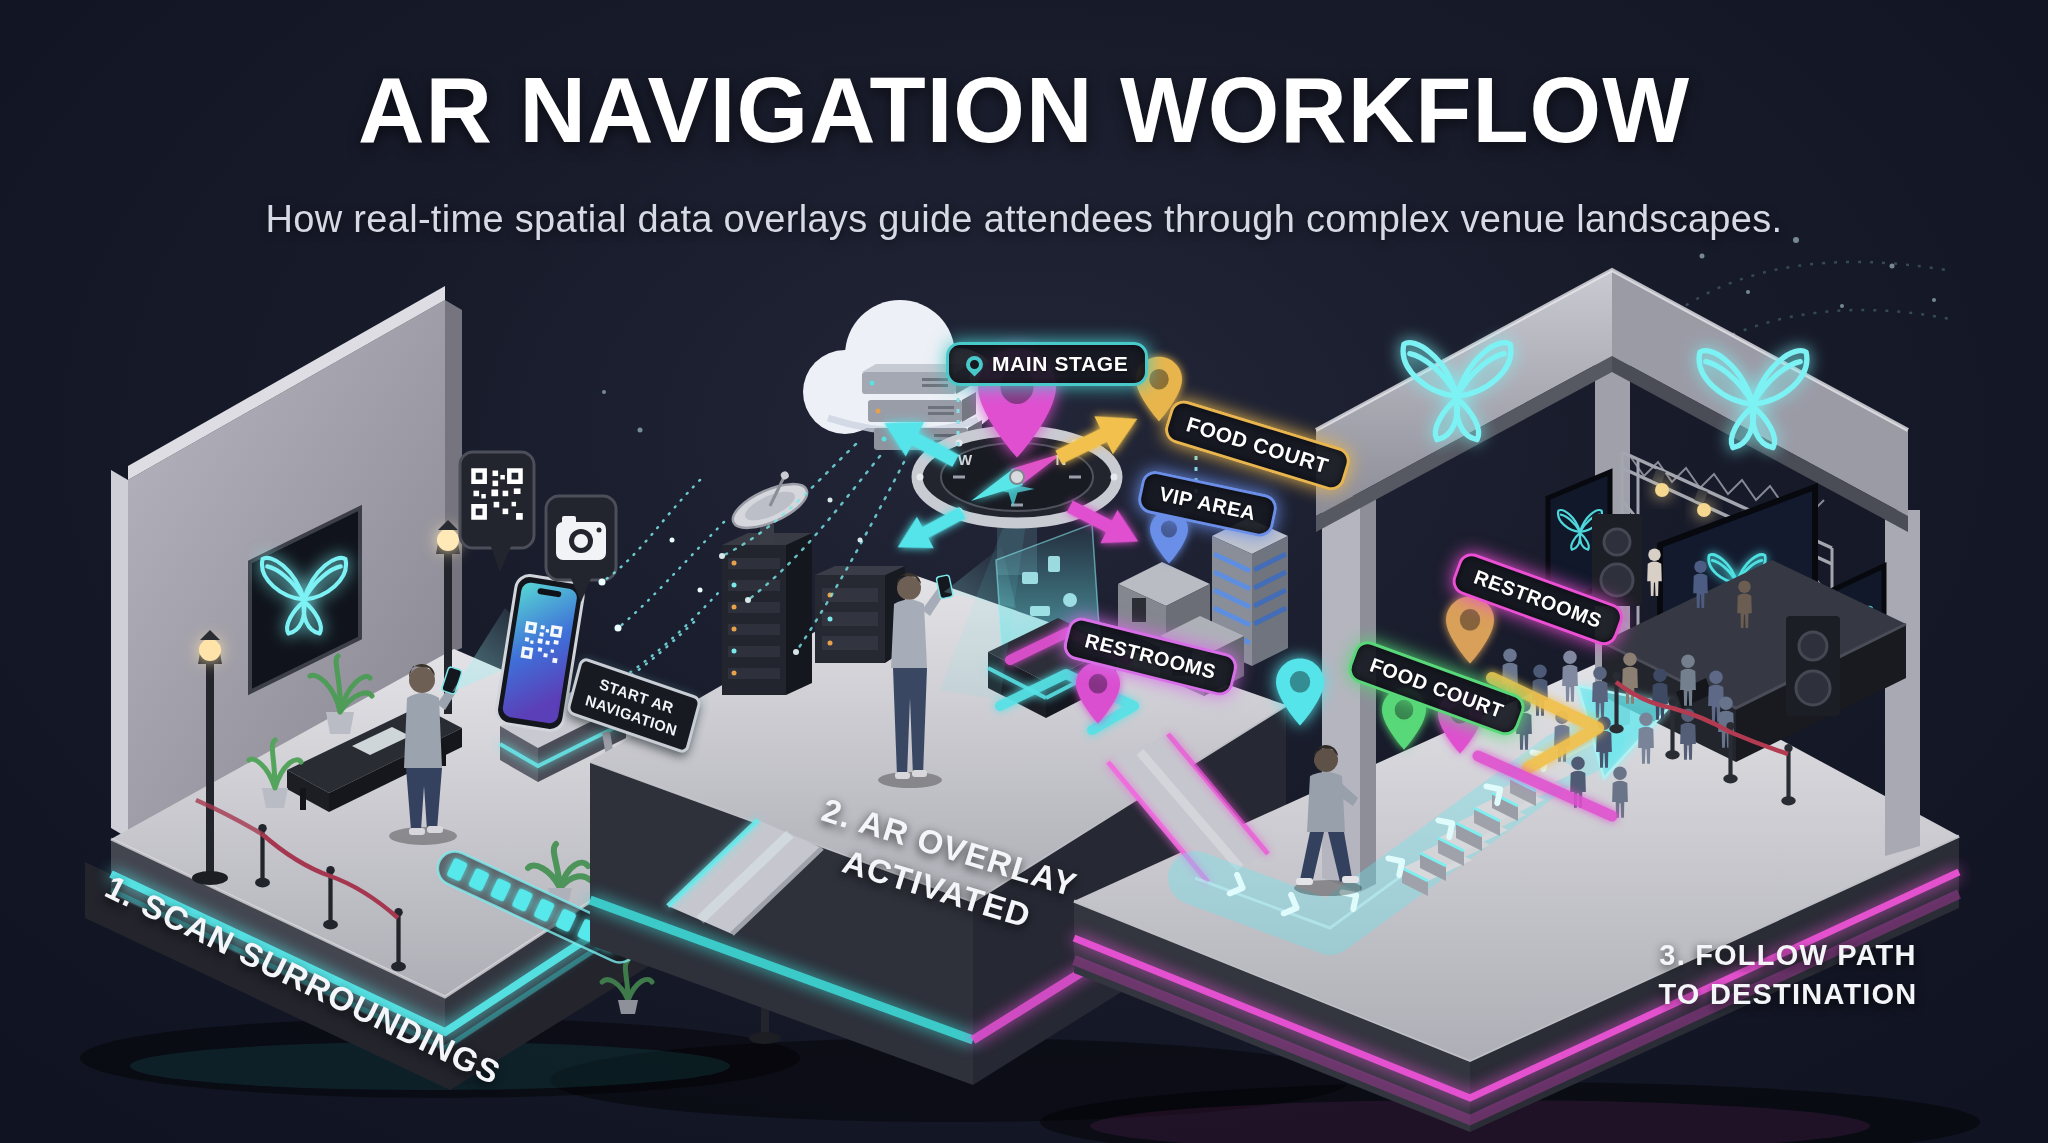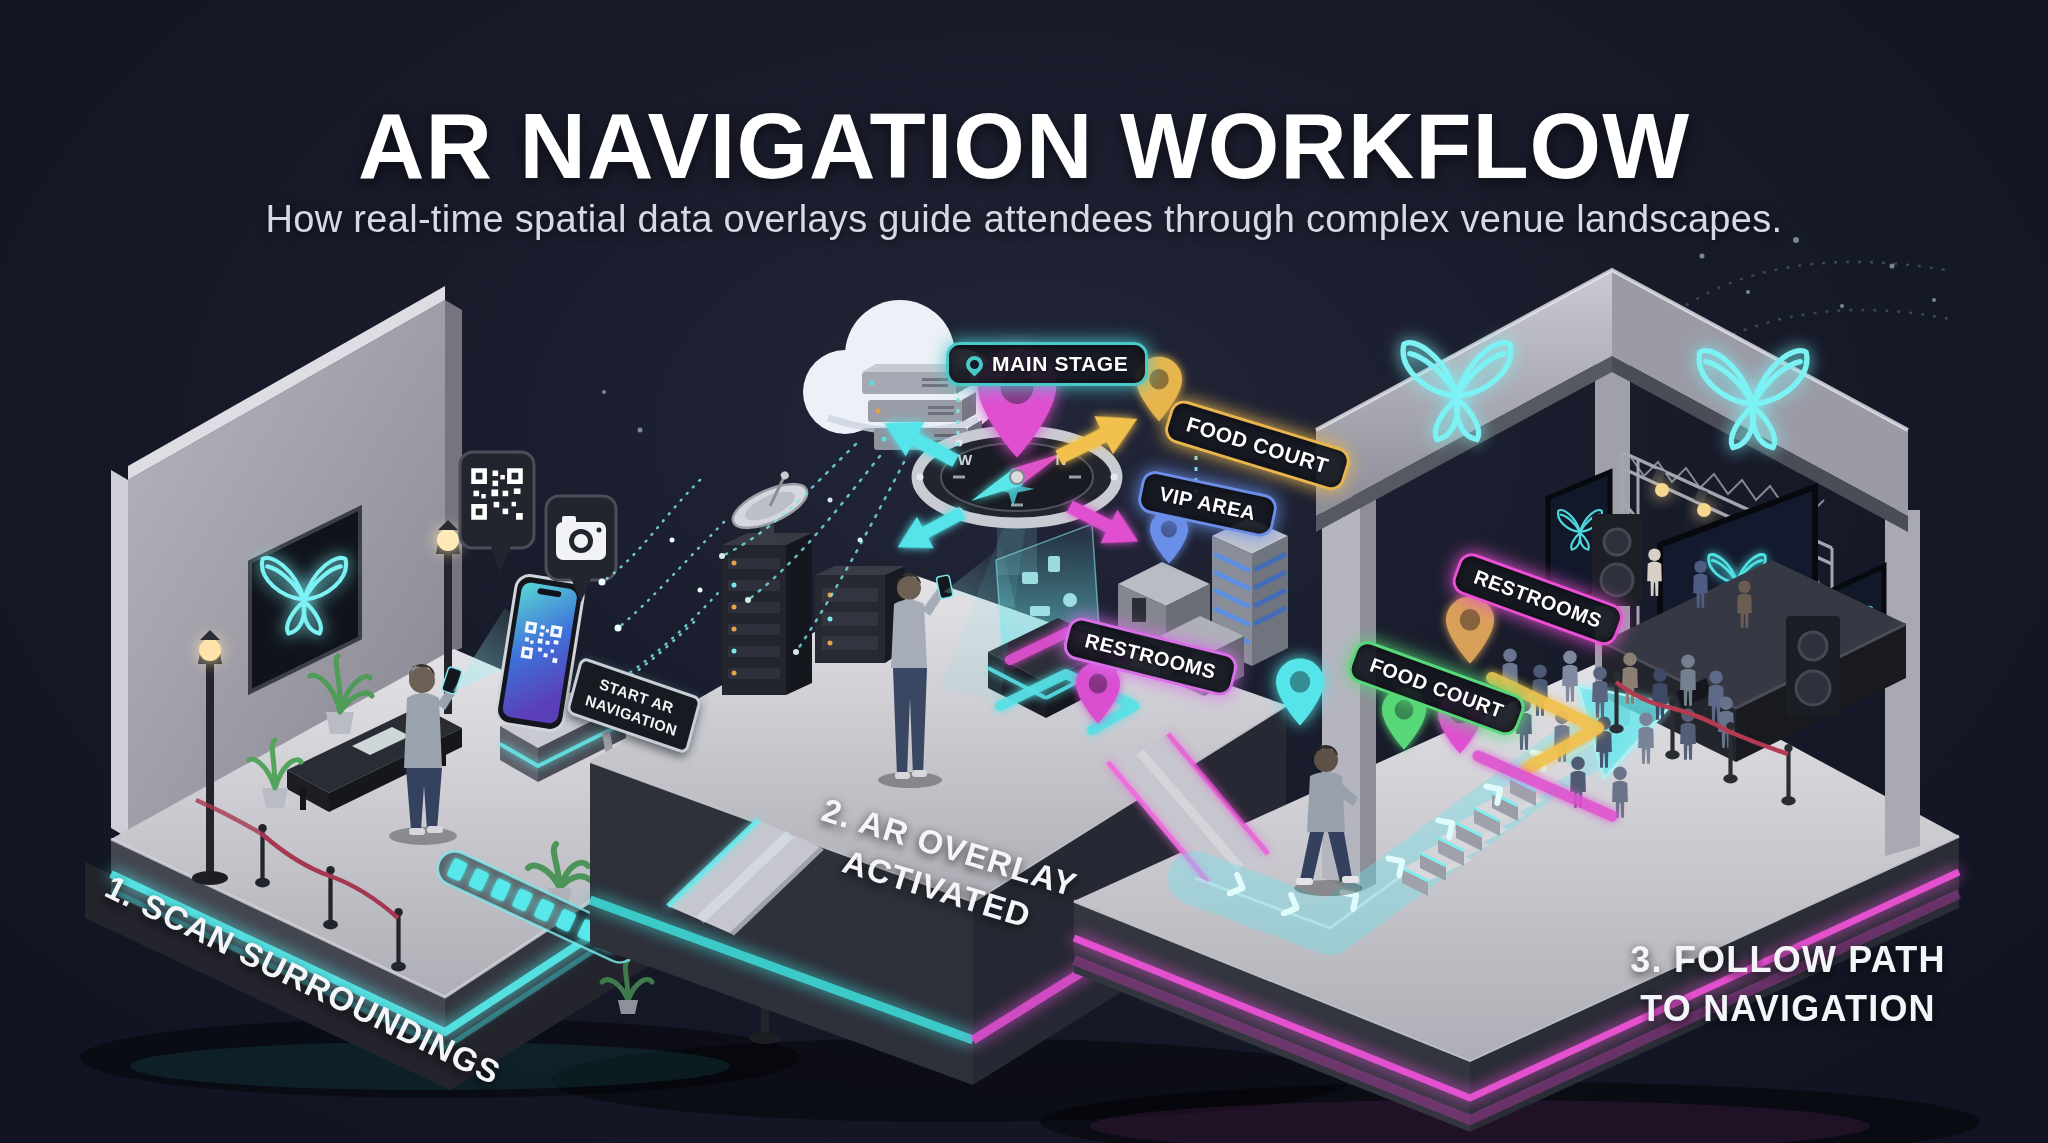--- a/index.html
+++ b/index.html
@@ -6,34 +6,33 @@
   #canvas{
     position:relative;width:2048px;height:1143px;overflow:hidden;
     font-family:"Liberation Sans",sans-serif;
     background:radial-gradient(ellipse 1400px 900px at 50% 38%, #222638 0%, #181b2a 45%, #101321 100%);
   }
   #canvas svg.scene{position:absolute;left:0;top:0;}
   .title{
     position:absolute;top:58px;left:0;width:100%;text-align:center;
     font-size:92px;font-weight:800;color:#ffffff;letter-spacing:1px;white-space:nowrap;
     text-shadow:0 4px 14px rgba(0,0,0,.55);
-    margin-top:36px;
   }
   .subtitle{
     position:absolute;top:198px;left:0;width:100%;text-align:center;
     font-size:38px;font-weight:400;color:#d6dae4;letter-spacing:.3px;
     text-shadow:0 2px 8px rgba(0,0,0,.5);
   }
   .step{
     position:absolute;color:#f4f5f8;font-weight:700;font-size:33px;letter-spacing:1.2px;
     text-shadow:0 3px 10px rgba(0,0,0,.7);
   }
   #step1{left:116px;top:868px;transform:rotate(26deg);transform-origin:left top;white-space:nowrap;}
   #step2{left:768px;top:826px;width:350px;text-align:center;transform:rotate(17deg);transform-origin:center;line-height:1.3;}
-  #step3{left:1588px;top:936px;width:400px;text-align:center;line-height:1.35;font-size:36px;}
+  #step3{left:1588px;top:936px;width:400px;text-align:center;line-height:1.35;font-size:29px;}
   .pill{
     position:absolute;display:inline-flex;align-items:center;gap:9px;
     padding:7px 17px;background:rgba(23,25,34,.92);
     border:3px solid var(--pc);border-radius:14px;
     color:#fff;font-weight:700;font-size:21px;letter-spacing:.6px;white-space:nowrap;
     box-shadow:0 0 18px var(--pc), inset 0 0 8px rgba(0,0,0,.6);
     text-shadow:0 1px 3px rgba(0,0,0,.6);
   }
   .pinb{
     width:17px;height:17px;background:var(--pc);
@@ -769,21 +768,21 @@
   <div class="title">AR NAVIGATION WORKFLOW</div>
   <div class="subtitle">How real-time spatial data overlays guide attendees through complex venue landscapes.</div>
 
   <div id="step1" class="step">1. SCAN SURROUNDINGS</div>
   <div id="step2" class="step">
     <span style="display:block">2. AR OVERLAY</span>
     <span style="display:block">ACTIVATED</span>
   </div>
   <div id="step3" class="step">
     <span style="display:block">3. FOLLOW PATH</span>
-    <span style="display:block">TO NAVIGATION</span>
+    <span style="display:block">TO DESTINATION</span>
   </div>
 
   <div class="kiosk-sign">
     <span style="display:block">START AR</span>
     <span style="display:block">NAVIGATION</span>
   </div>
 
   <div id="lbl-main-stage" class="pill">
     <span class="pinb"></span>
     <span>MAIN STAGE</span>

